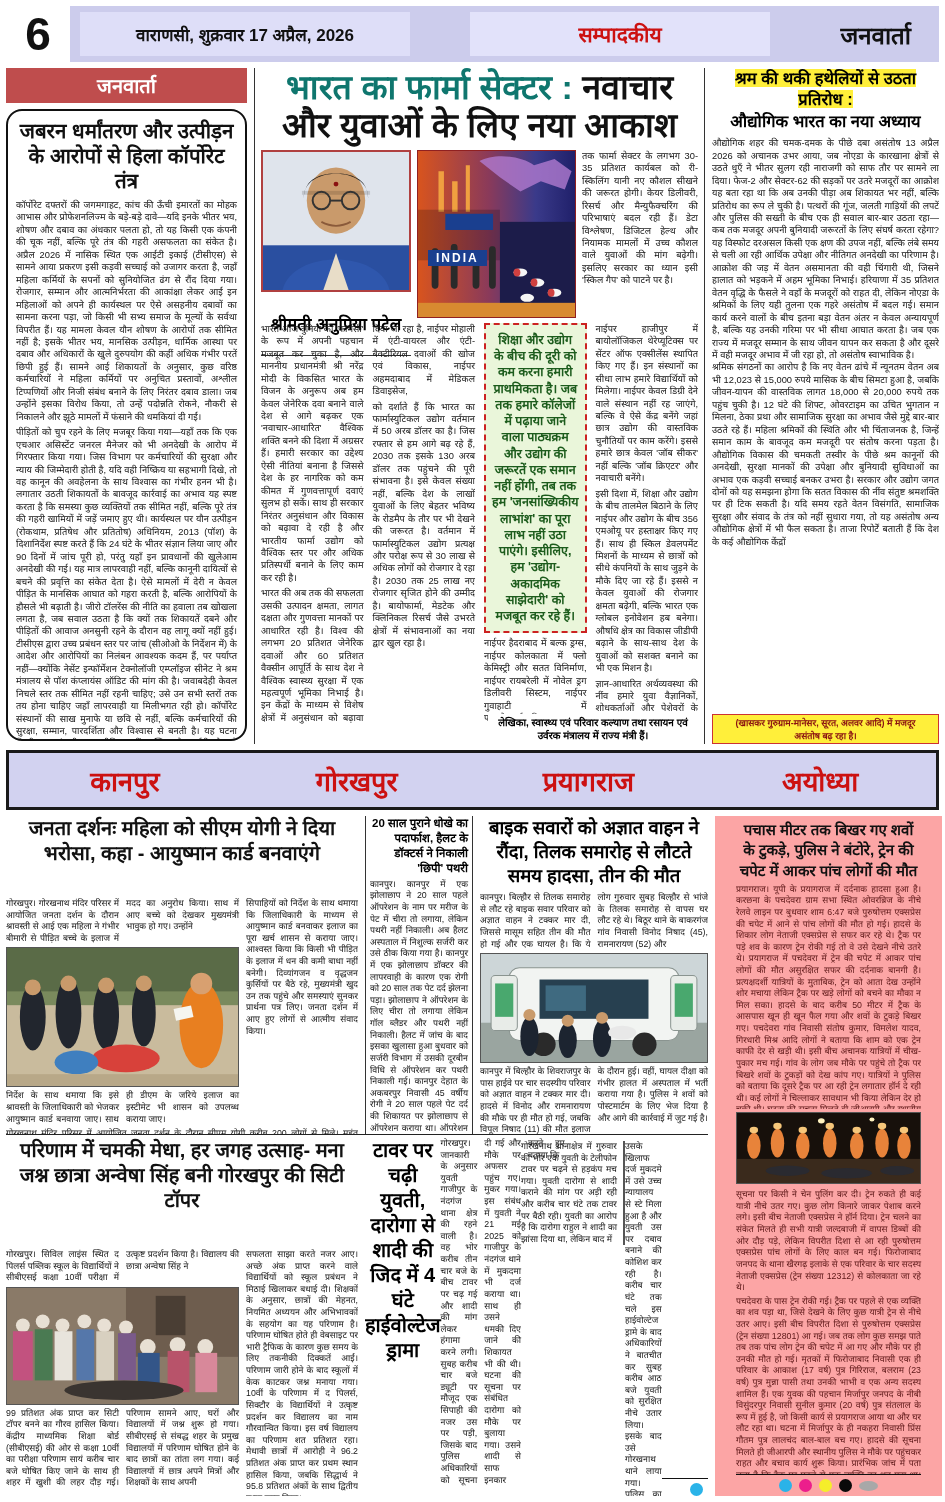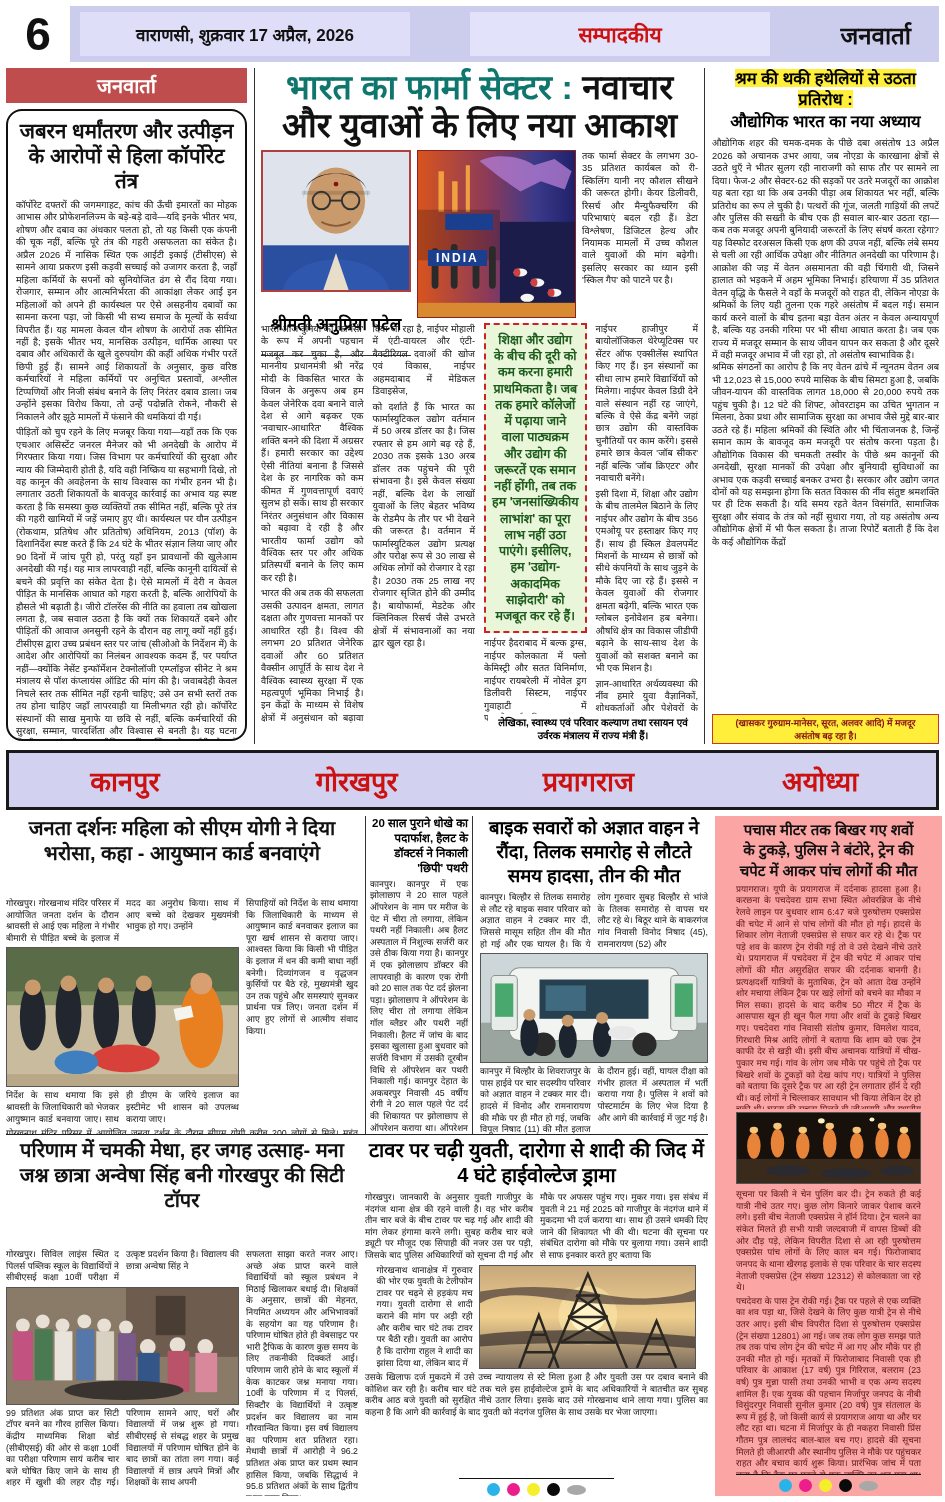--- a/index.html
+++ b/index.html
@@ -69,21 +69,21 @@
 
   .ayd-block { flex:1; overflow:hidden; }
   .ayd-block h3 { font-size:18.5px; line-height:1.3; text-align:center; margin-bottom:4px; }
 
   .prayagraj-block { width:227px; flex:none; background:#fca5a5; padding:4px 21px; display:flex; flex-direction:column; overflow:hidden; }
   .prayagraj-block h3 { font-size:15px; line-height:1.35; text-align:center; color:#111; margin-bottom:3px; }
   .maroon { color:#5c1616; }
   .prayagraj-block .photo { margin:3px 0; }
 
   .result-block { width:352px; flex:none; overflow:hidden; display:flex; flex-direction:column; }
-  .tower-block { flex:1; overflow:hidden; display:flex; flex-direction:column;align-items:center; }
+  .tower-block { flex:1; overflow:hidden; display:flex; flex-direction:row; }
   .tower-block h3 { font-size:20px; line-height:1.25; text-align:center; margin-bottom:4px; }
   .tower-mid { display:flex; gap:6px; }
   .tower-sidecol { width:96px; flex:none; }
   .tower-photo { flex:1; }
 
   .block-footer { margin-top:auto; border-top:1.5px solid #111; padding:4px 28px 0; display:flex; justify-content:space-between; }
   .block-footer.single { justify-content:center; }
   .regmarks { display:flex; gap:7px; align-items:center; }
   .dot { width:13px; height:13px; border-radius:50%; }
   .dot-c { background:#2ab3e8; } .dot-m { background:#ec1e8c; } .dot-y { background:#f5ee2a; } .dot-k { background:#0a0a0a; }

